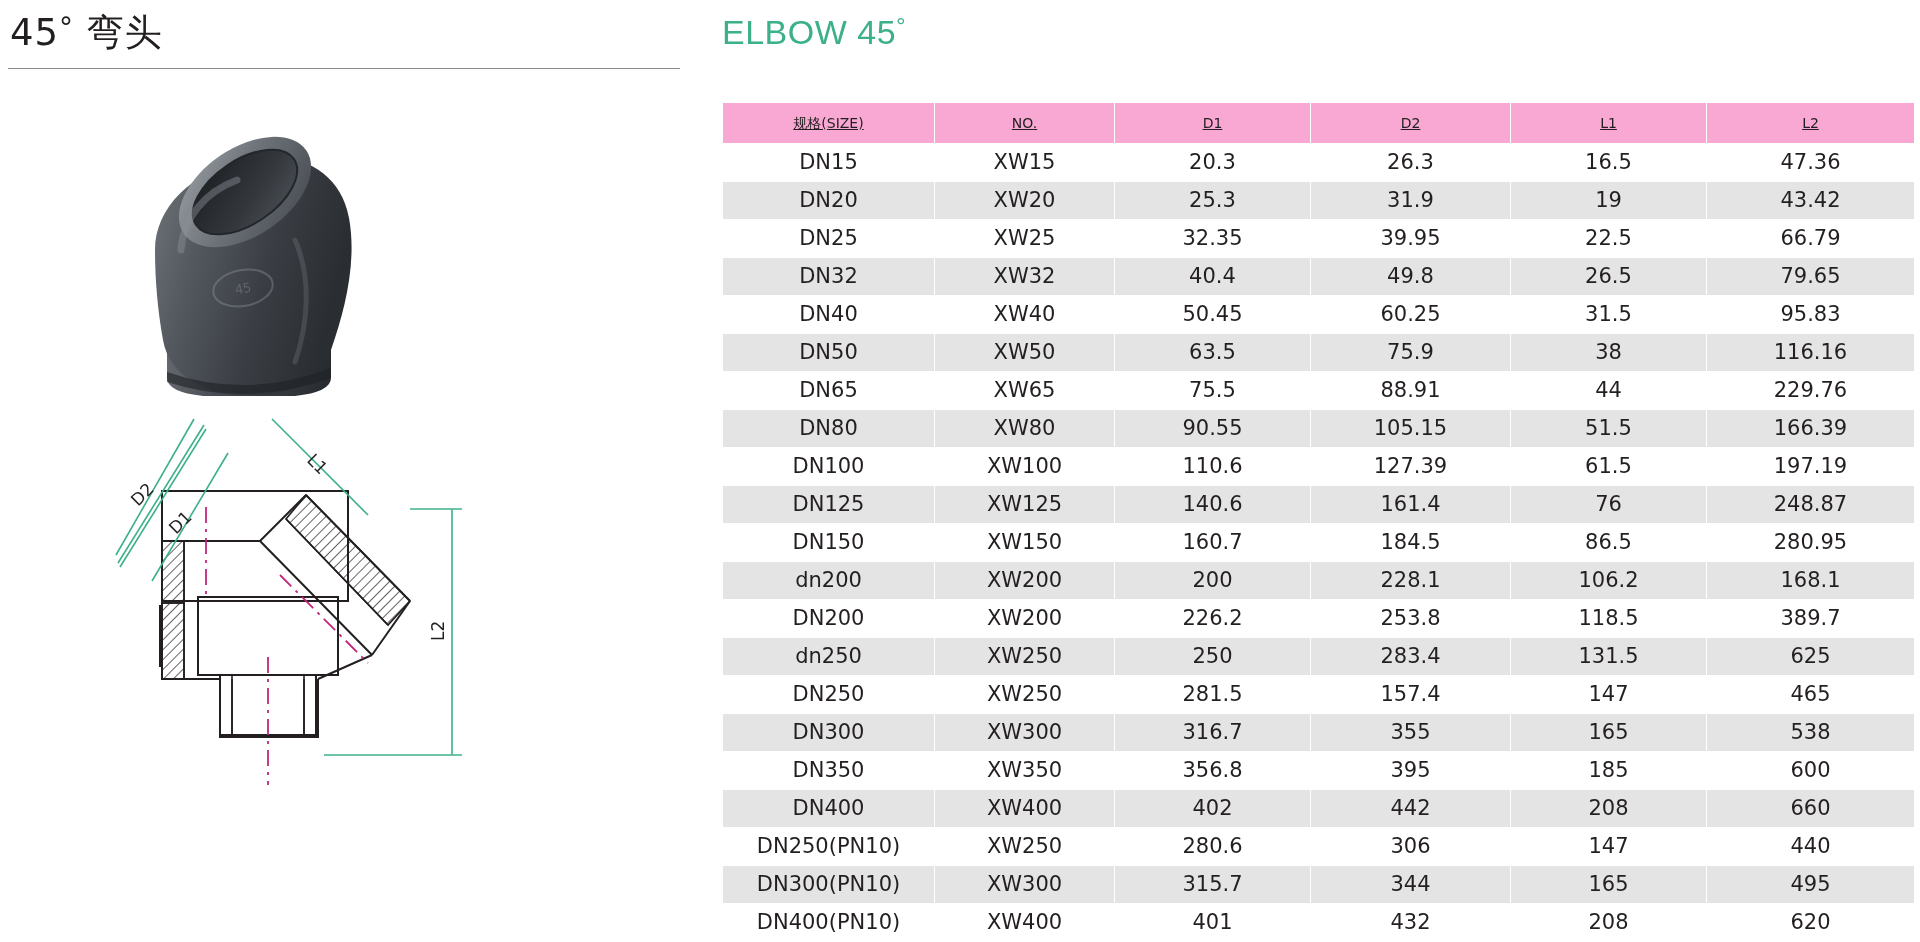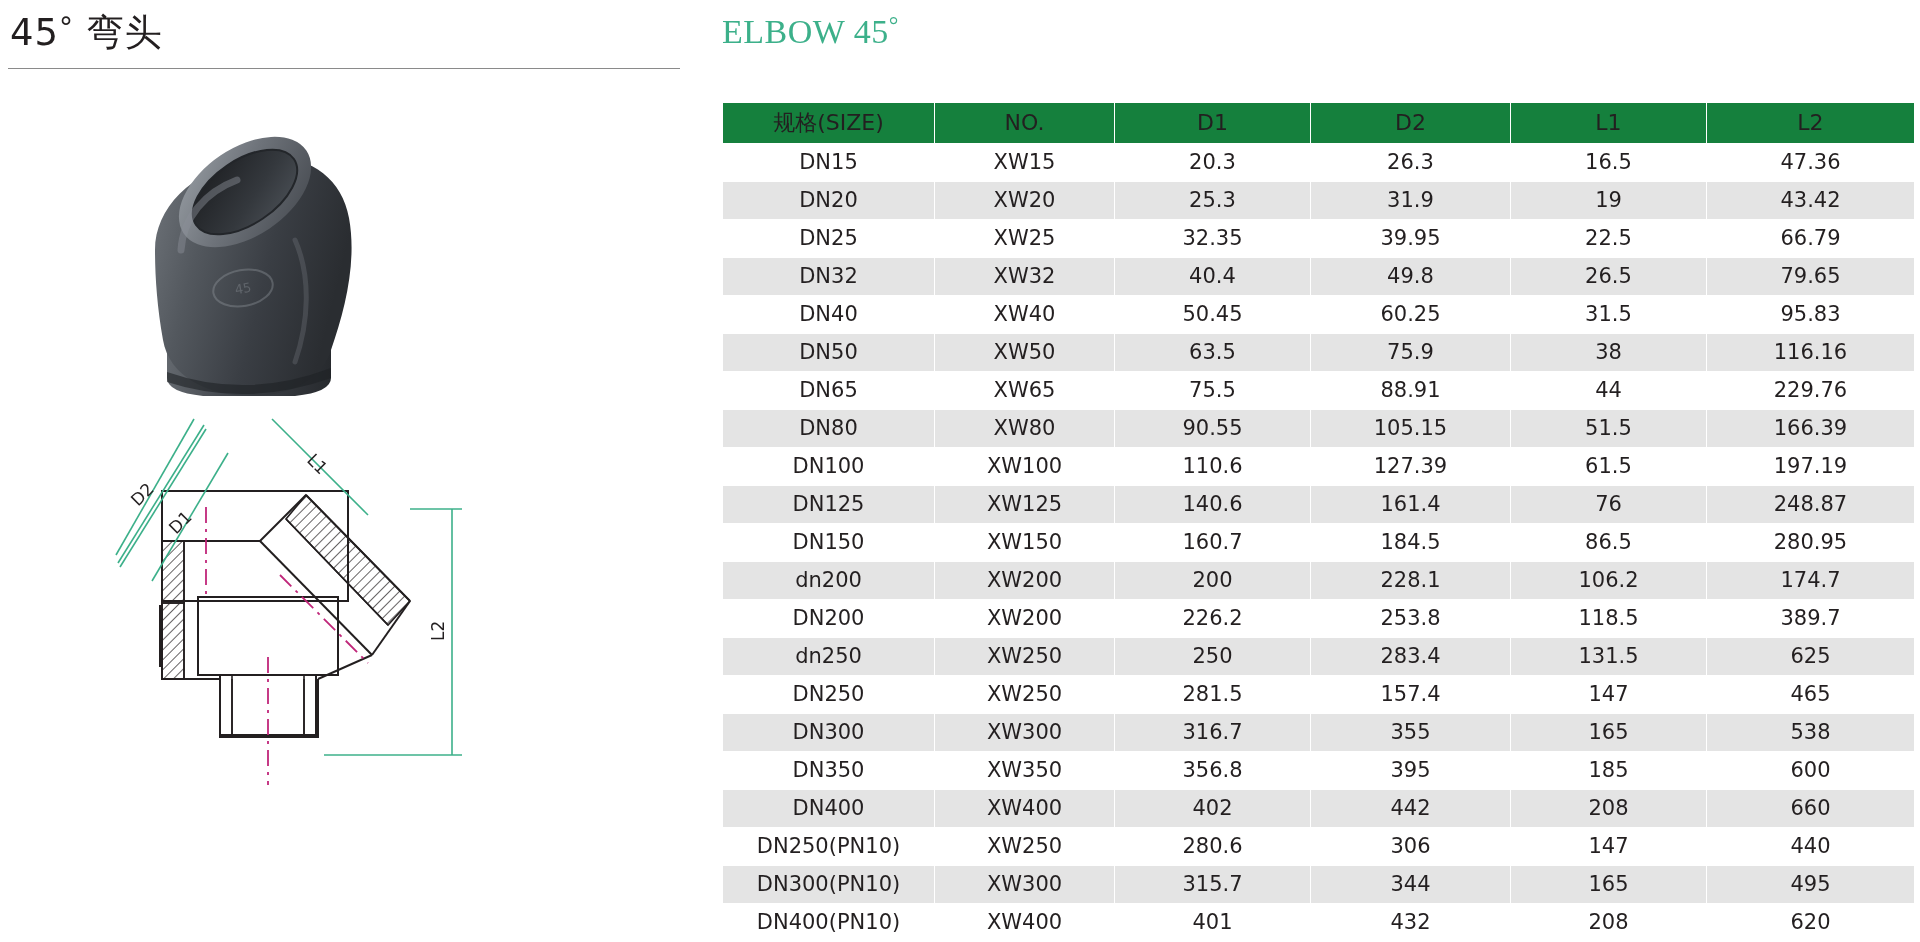--- a/index.html
+++ b/index.html
@@ -77,21 +77,21 @@
     top: 0;
     width: 1200px;
     height: 942px;
   }
   .en-title {
     position: absolute;
     left: 10px;
     top: 12px;
     font-size: 34px;
     color: #3cb08a;
-    font-family: Liberation Serif, serif;
+    font-family: Liberation Sans, sans-serif;
     letter-spacing: 0.5px;
     white-space: nowrap;
   }
   .en-title .deg {
     font-size: 24px;
     vertical-align: 10px;
   }
 
   table.spec {
     position: absolute;
@@ -108,24 +108,25 @@
     height: 37px;
     padding: 0;
     font-weight: normal;
     color: #231f20;
     font-family: "DejaVu Sans", "Liberation Sans", sans-serif;
     line-height: 37px;
     overflow: hidden;
     white-space: nowrap;
   }
   table.spec thead th {
-    background: #15803d;
-    font-size: 22px;
+    background: #f9a8d4;
+    font-size: 14px;
     height: 40px;
     line-height: 40px;
+    text-decoration: underline;
   }
   table.spec tbody tr:nth-child(odd) td {
     background: #ffffff;
   }
   table.spec tbody tr:nth-child(even) td {
     background: #e4e4e4;
   }
   table.spec col.c0 { width: 212px; }
   table.spec col.c1 { width: 180px; }
   table.spec col.c2 { width: 196px; }
@@ -392,21 +393,21 @@
             <td>184.5</td>
             <td>86.5</td>
             <td>280.95</td>
           </tr>
           <tr>
             <td>dn200</td>
             <td>XW200</td>
             <td>200</td>
             <td>228.1</td>
             <td>106.2</td>
-            <td>174.7</td>
+            <td>168.1</td>
           </tr>
           <tr>
             <td>DN200</td>
             <td>XW200</td>
             <td>226.2</td>
             <td>253.8</td>
             <td>118.5</td>
             <td>389.7</td>
           </tr>
           <tr>

